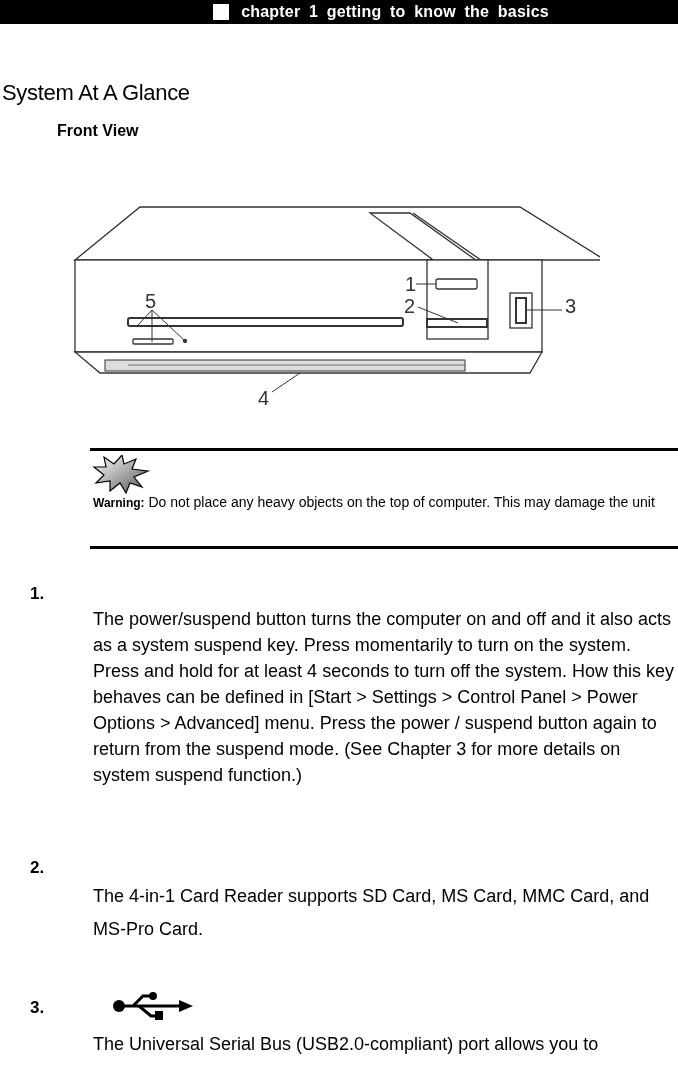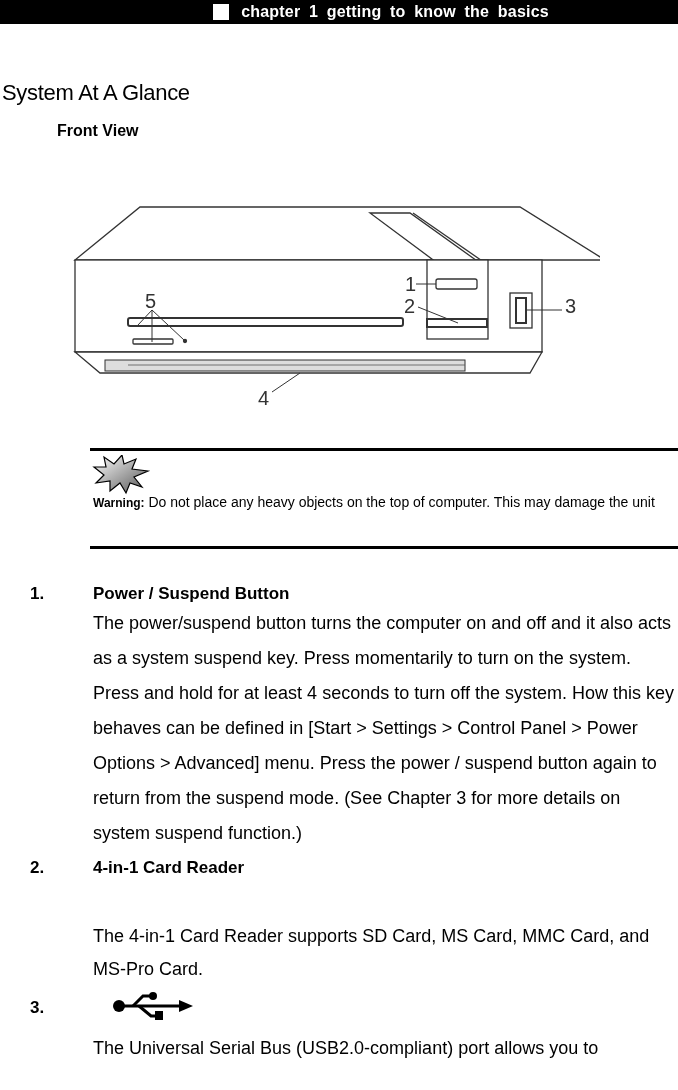--- a/index.html
+++ b/index.html
@@ -42,23 +42,23 @@
     }
     .warning-label { font-size: 12px; font-weight: bold; }
     .item {
       position: absolute; left: 30px; width: 648px;
     }
     .item-head {
       display: flex; font-size: 17px; font-weight: bold; line-height: 24px;
     }
     .item-num { width: 63px; }
     .item-body {
-      margin-left: 63px; font-size: 18px; line-height: 35px;
+      margin-left: 63px; font-size: 18px; line-height: 26px;
     }
-    .item-body.wide { line-height: 33px; margin-top: 40px; }
+    .item-body.wide { line-height: 33px; }
     .usb-icon { display: inline-block; width: 85px; height: 30px; margin-left: 18px; vertical-align: -4px; }
     .page-number {
       position: absolute; right: 8px; top: 1067px; font-size: 20px; margin-top: 40px;
     }
   </style>
 </head>
 <body>
 
 <div class="header-bar">
   <div class="header-inner">
@@ -133,29 +133,27 @@
   <polygon points="2,12 14,12 12,2 22,9 30,0 32,9 44,4 40,14 56,16 42,22 50,32 38,28 34,38 28,28 18,36 18,26 4,28 12,20" fill="url(#wg)" stroke="#000" stroke-width="1.2"></polygon>
 </svg>
 
 <div class="warning-text"><span class="warning-label">Warning:</span><span> Do not place any heavy objects on the top of computer. This may damage the unit</span></div>
 
 <div class="warning-rule" style="top:546px;"></div>
 
 <div class="item" style="top:582px;">
   <div class="item-head">
     <span class="item-num">1.</span>
-    <span>Power / Suspend Button</span>
   </div>
   <div class="item-body">The power/suspend button turns the computer on and off and it also acts as a system suspend key. Press momentarily to turn on the system. Press and hold for at least 4 seconds to turn off the system. How this key behaves can be defined in [Start &gt; Settings &gt; Control Panel &gt; Power Options &gt; Advanced] menu. Press the power / suspend button again to return from the suspend mode. (See Chapter 3 for more details on system suspend function.)</div>
 </div>
 
 <div class="item" style="top:856px;">
   <div class="item-head">
     <span class="item-num">2.</span>
-    <span>4-in-1 Card Reader</span>
   </div>
   <div class="item-body wide">The 4-in-1 Card Reader supports SD Card, MS Card, MMC Card, and MS-Pro Card.</div>
 </div>
 
 <div class="item" style="top:996px;">
   <div class="item-head" style="align-items:flex-end;">
     <span class="item-num">3.</span>
     <svg class="usb-icon" viewBox="0 0 85 30" style="margin-top:-22px;">
       <circle cx="8" cy="16" r="6" fill="#000"></circle>
       <line x1="8" y1="16" x2="70" y2="16" stroke="#000" stroke-width="3"></line>

